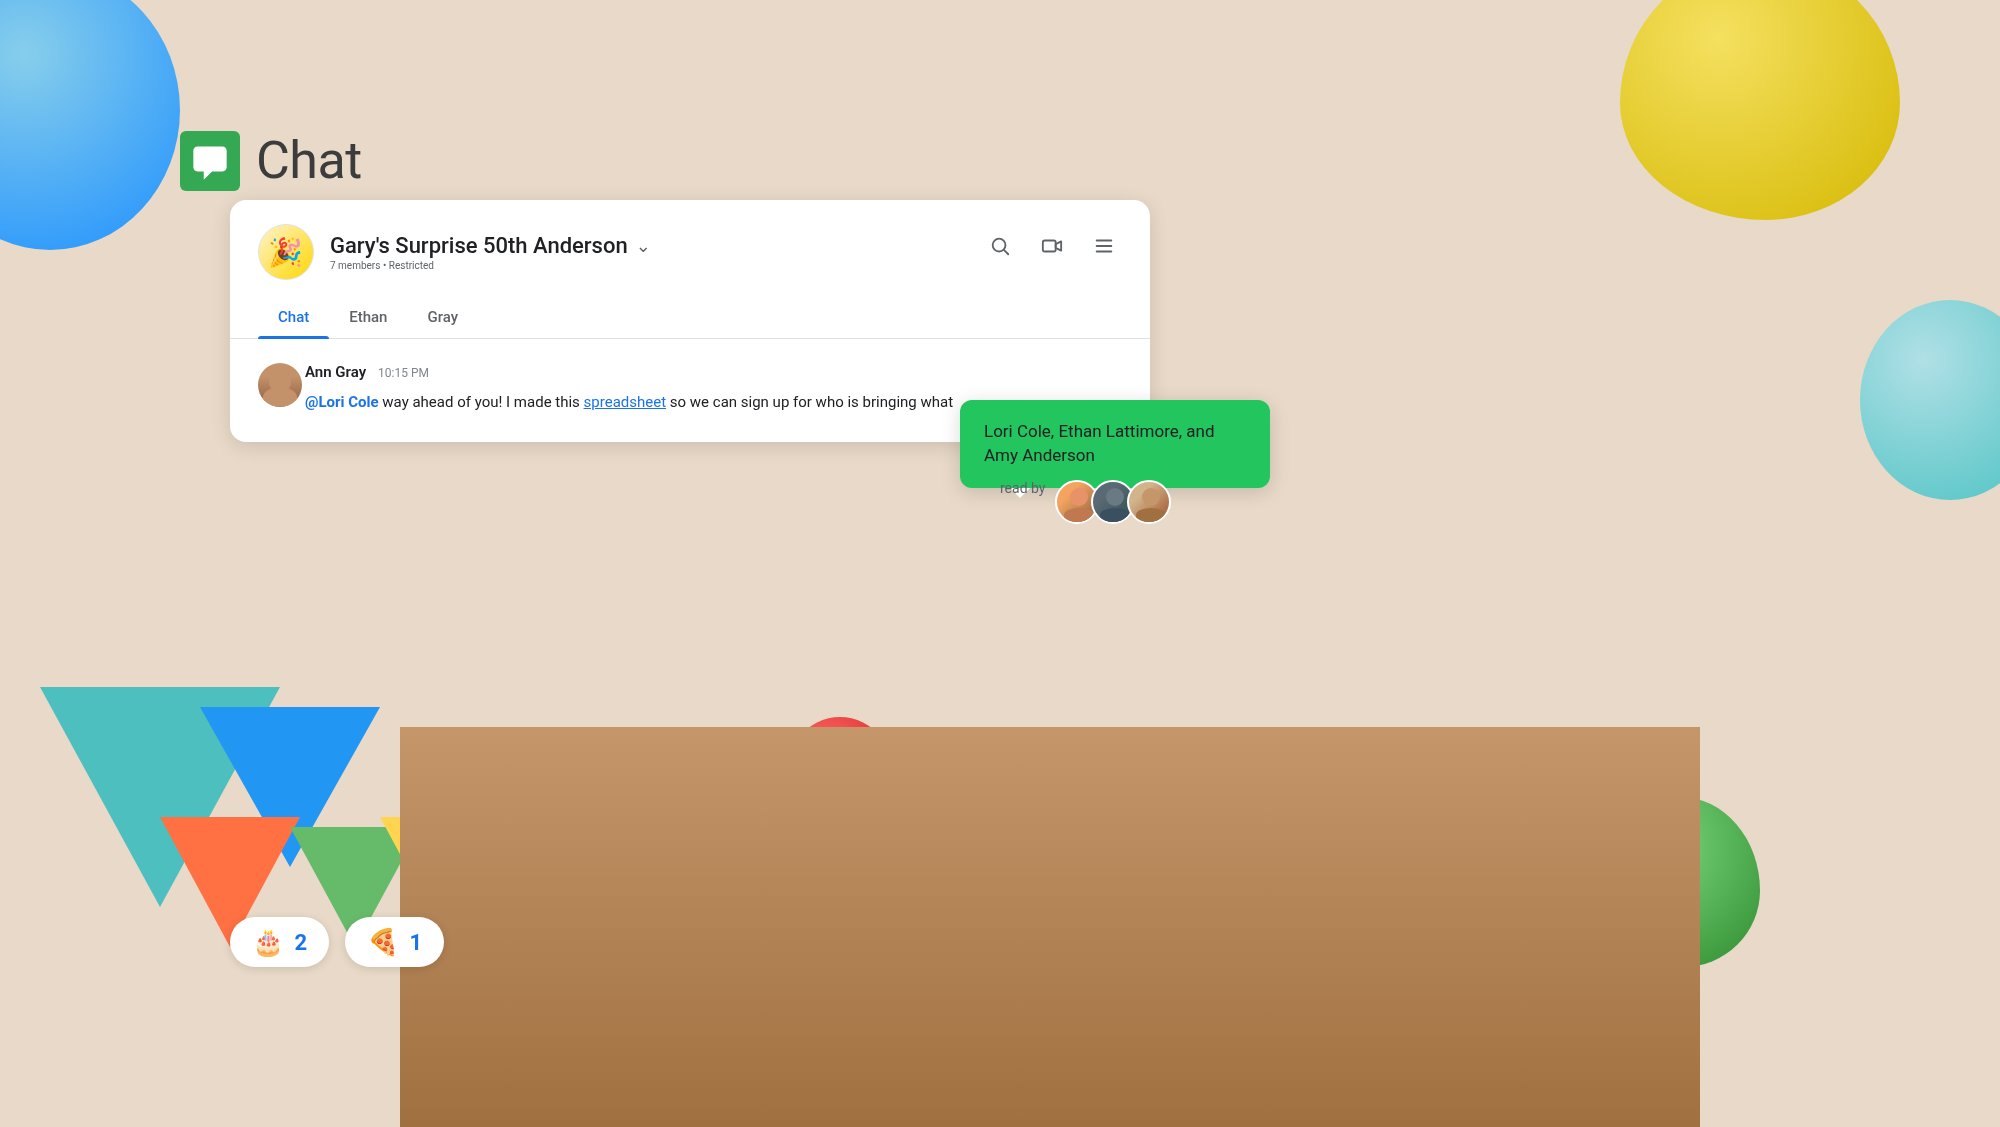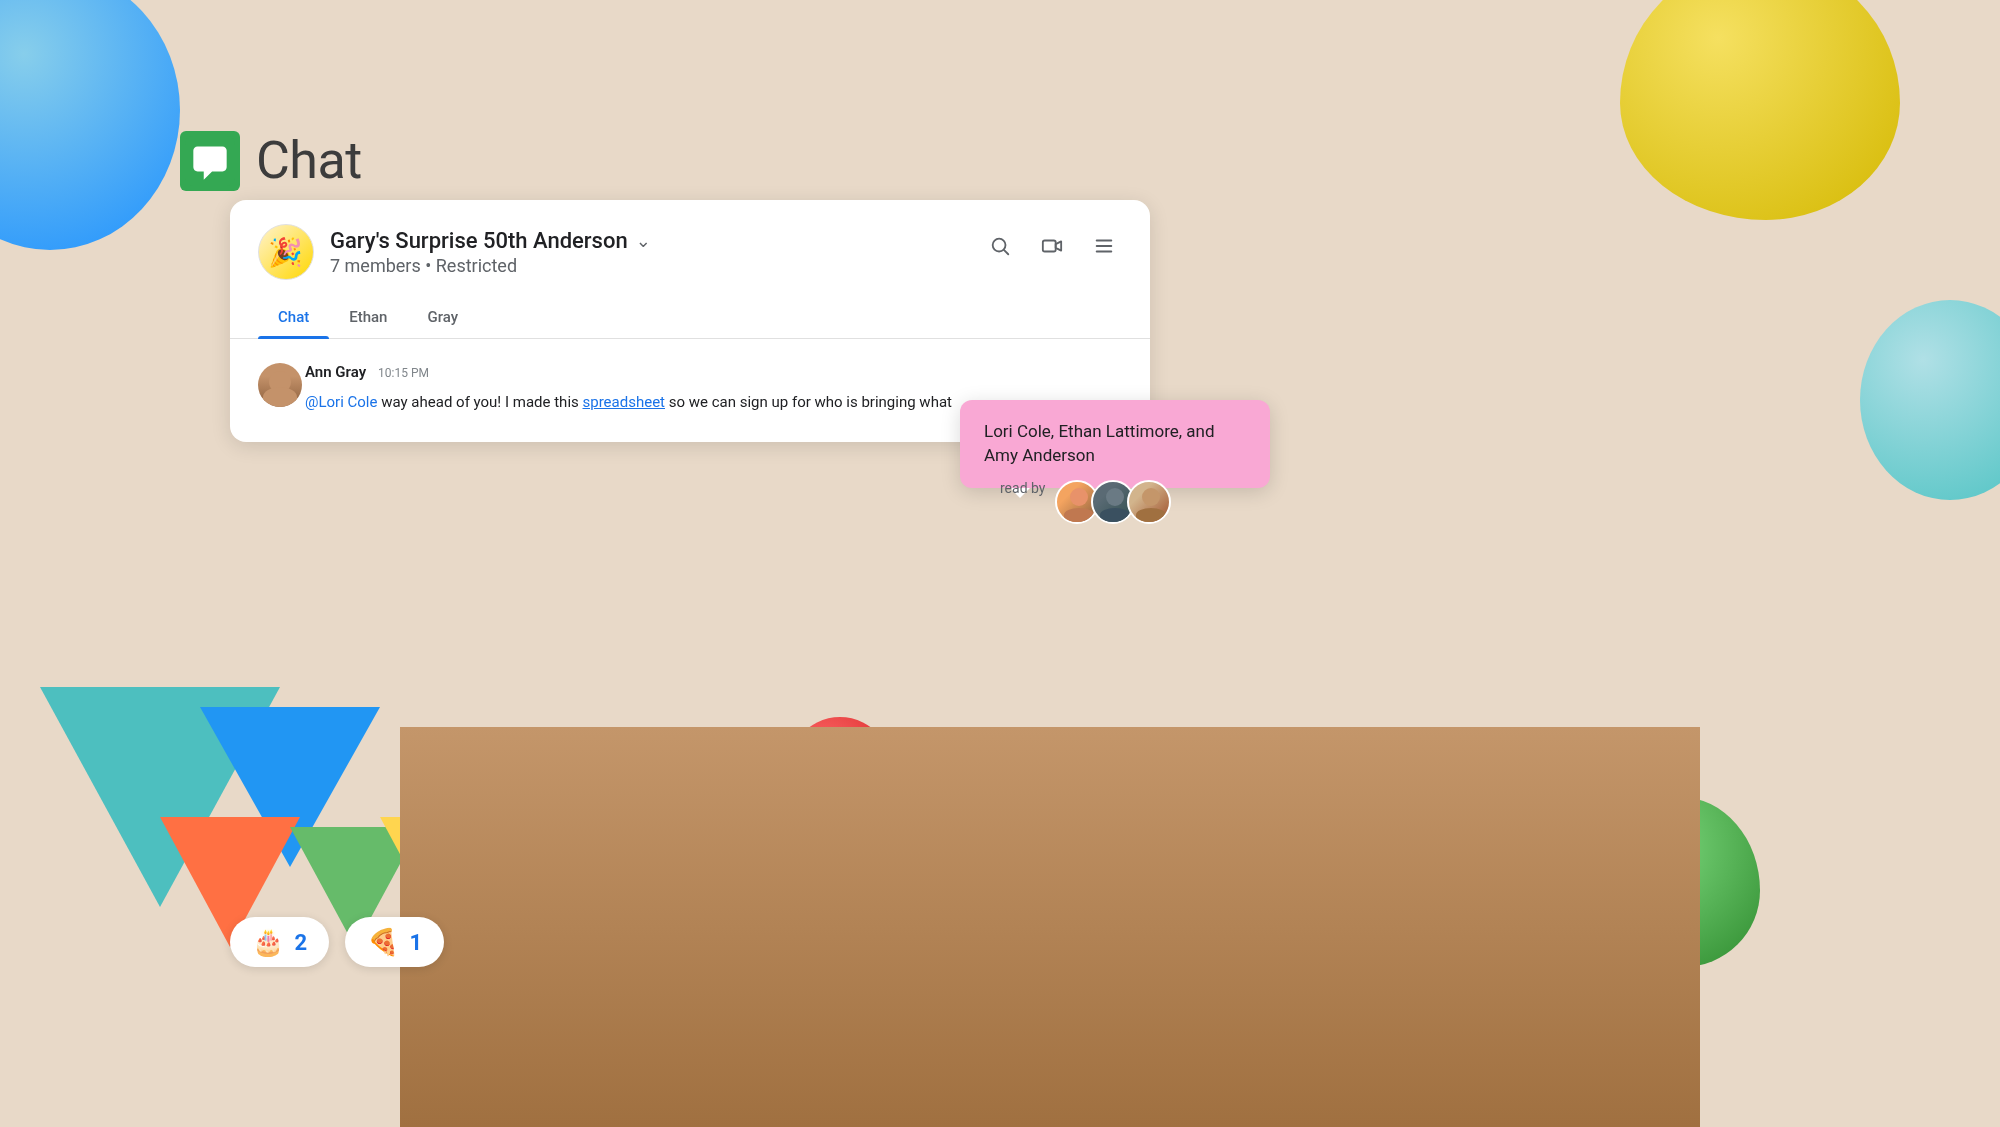--- a/index.html
+++ b/index.html
@@ -318,21 +318,21 @@
       font-weight: 500;
       color: #202124;
     }
 
     .chevron-icon {
       color: #5f6368;
       font-size: 18px;
     }
 
     .group-meta {
-      font-size: 18px;
+      font-size: 10px;
       color: #5f6368;
       margin-top: 2px;
     }
 
     .header-actions {
       display: flex;
       align-items: center;
       gap: 16px;
       padding-top: 4px;
     }
@@ -476,21 +476,21 @@
     }
 
     .message-text {
       font-size: 15px;
       color: #202124;
       line-height: 1.5;
     }
 
     .mention {
       color: #1a73e8;
-      font-weight: 400;
+      font-weight: 700;
     }
 
     .link {
       color: #1a73e8;
       text-decoration: underline;
       cursor: pointer;
     }
 
     
     .read-by-section {
@@ -529,21 +529,21 @@
     
     .reader-1 { background: linear-gradient(135deg, #f4a460, #8b4513); }
     .reader-2 { background: linear-gradient(135deg, #708090, #2f4f4f); }
     .reader-3 { background: linear-gradient(135deg, #d2b48c, #a0522d); }
 
     
     .tooltip-popup {
       position: absolute;
       top: 400px;
       left: 960px;
-      background: #f9a8d4;
+      background: #22c55e;
       border-radius: 12px;
       padding: 20px 24px;
       box-shadow: 0 4px 20px rgba(0,0,0,0.15);
       font-size: 17px;
       color: #202124;
       line-height: 1.4;
       max-width: 310px;
     }
 
     .tooltip-popup::after {

